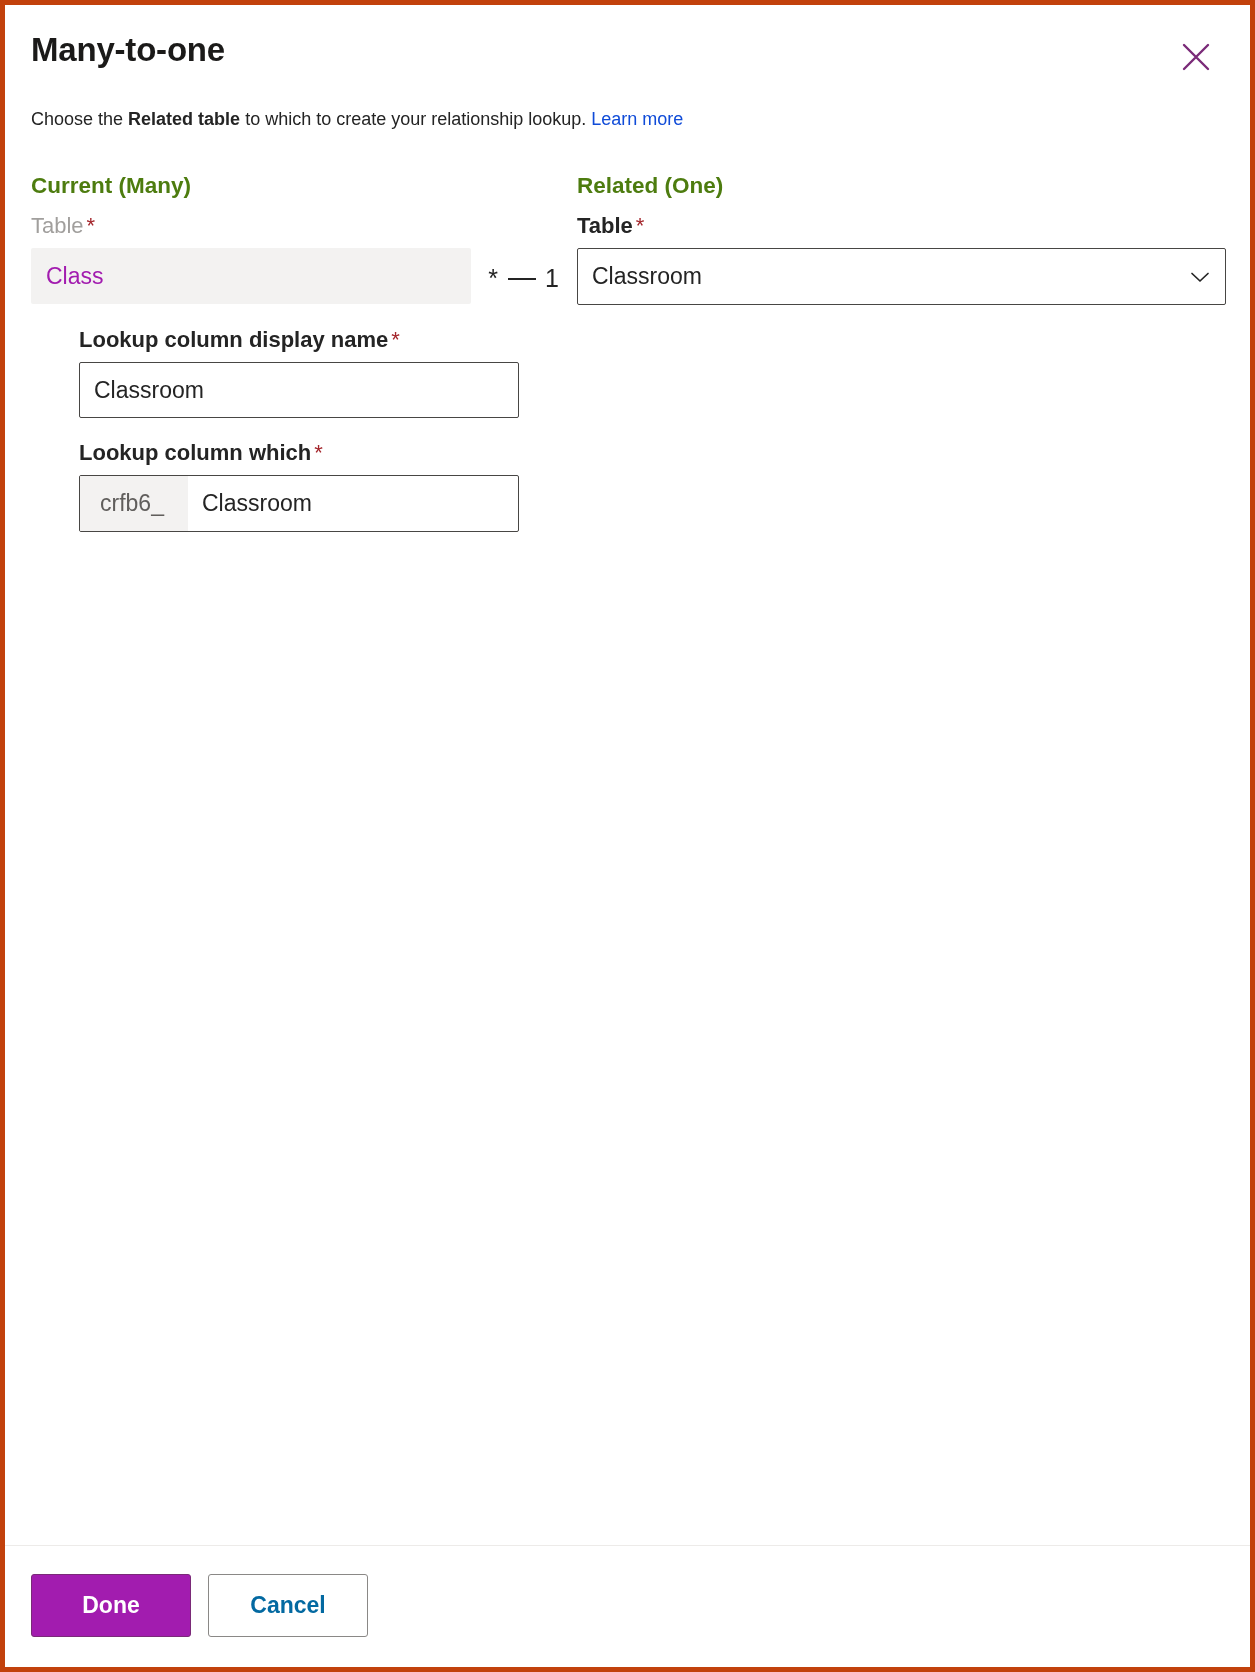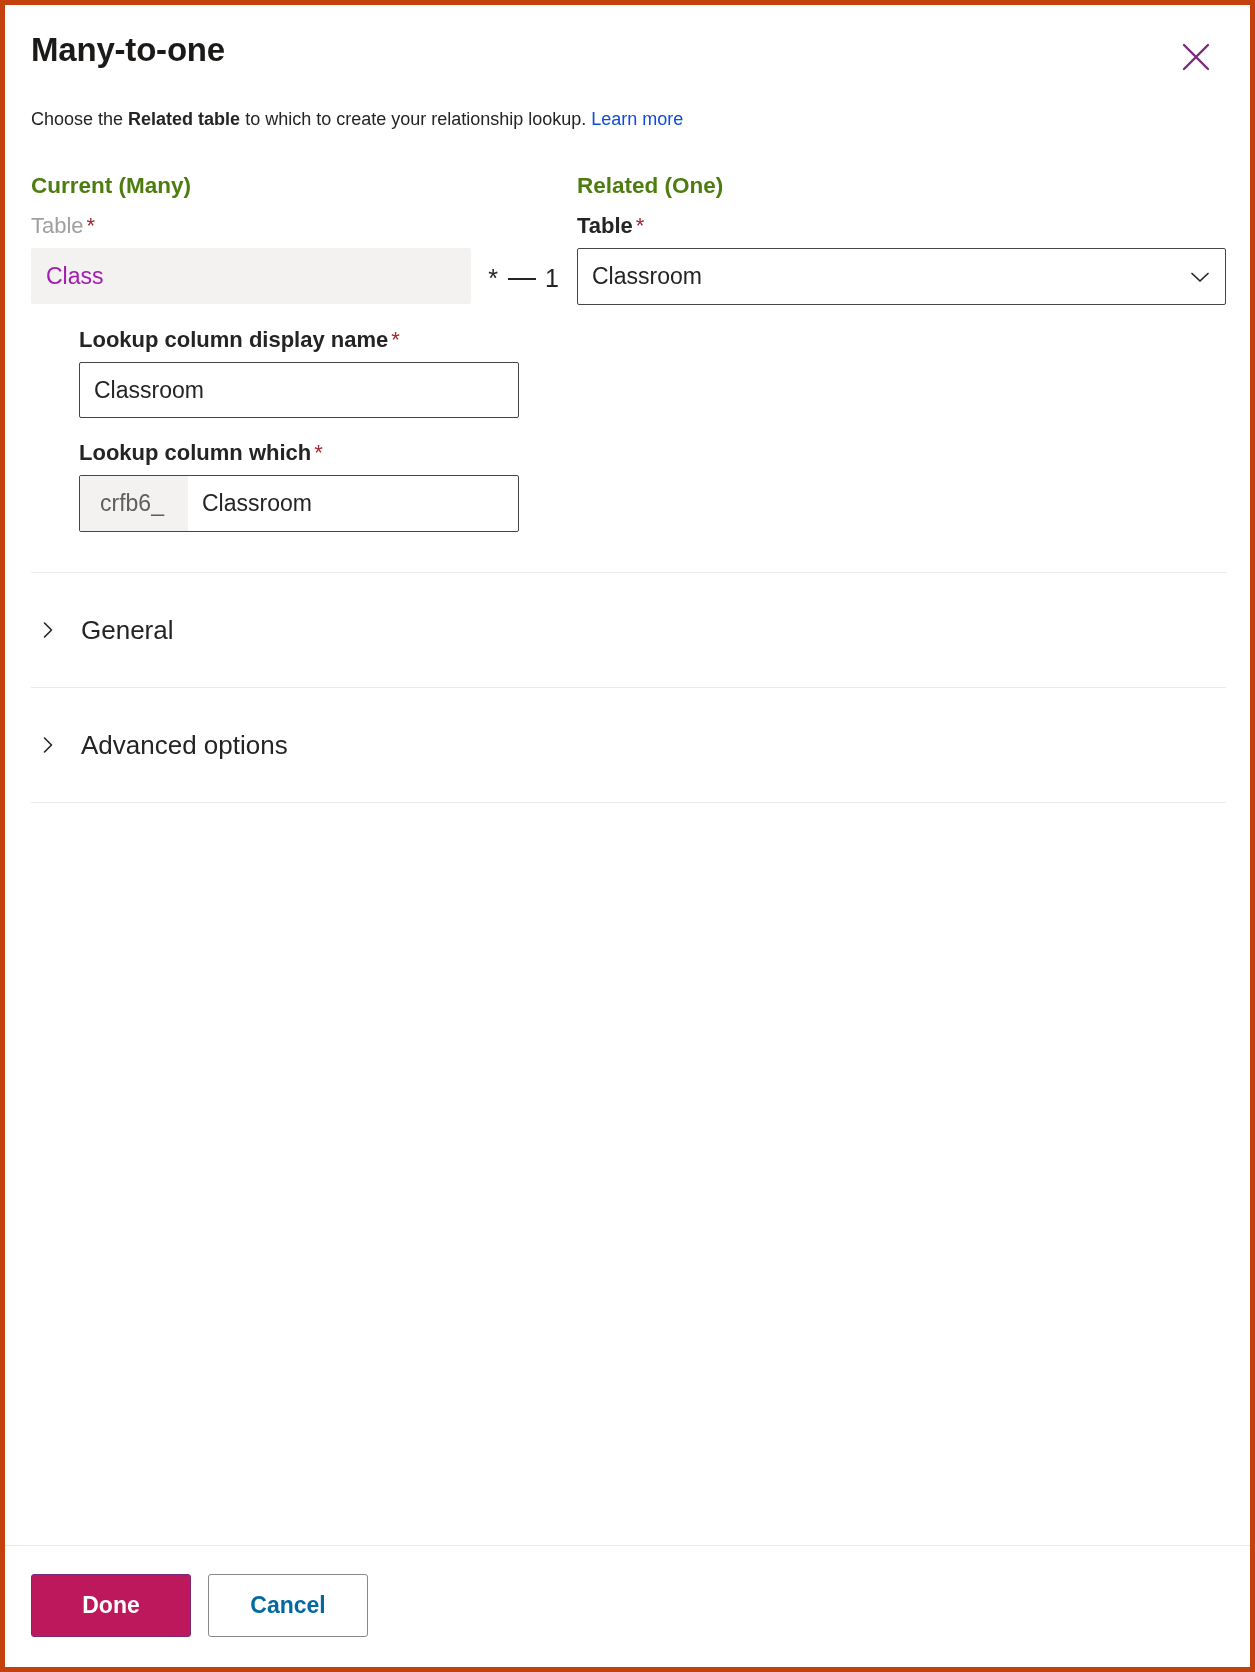--- a/index.html
+++ b/index.html
@@ -260,21 +260,21 @@
     font-family: "Liberation Sans", sans-serif;
     font-size: 23px;
     height: 63px;
     min-width: 160px;
     padding: 0 26px;
     border-radius: 3px;
     cursor: pointer;
     box-sizing: border-box;
   }
   .btn-primary {
-    background: #be185d;
+    background: #a21caf;
     border: 1px solid #7a2a78;
     color: #ffffff;
     font-weight: 600;
   }
   .btn-secondary {
     background: #ffffff;
     border: 1px solid #8a8886;
     color: #0369a1;
     font-weight: 600;
   }
@@ -345,45 +345,20 @@
     <div class="col-left spacer-left">
       <label class="field-label">
         <span>Lookup column which</span><span class="req">*</span>
       </label>
       <div class="prefixed">
         <span class="prefix">crfb6_</span>
         <input type="text" value="Classroom" style="">
       </div>
     </div>
 
-    <div class="accordions">
-
-      <div class="acc">
-        <div class="acc-head">
-          <span class="acc-chevron">
-            <svg width="22" height="22" viewBox="0 0 22 22" aria-hidden="true">
-              <path d="M7.5 4 L14.5 11 L7.5 18" stroke="#242424" stroke-width="1.6" fill="none" stroke-linecap="round" stroke-linejoin="round"></path>
-            </svg>
-          </span>
-          <span class="acc-label">General</span>
-        </div>
-      </div>
-
-      <div class="acc">
-        <div class="acc-head">
-          <span class="acc-chevron">
-            <svg width="22" height="22" viewBox="0 0 22 22" aria-hidden="true">
-              <path d="M7.5 4 L14.5 11 L7.5 18" stroke="#242424" stroke-width="1.6" fill="none" stroke-linecap="round" stroke-linejoin="round"></path>
-            </svg>
-          </span>
-          <span class="acc-label">Advanced options</span>
-        </div>
-      </div>
-
-    </div>
   </div>
 
   <div class="footer">
     <button class="btn btn-primary">Done</button>
     <button class="btn btn-secondary">Cancel</button>
   </div>
 
 </div>
 
 </body></html>

